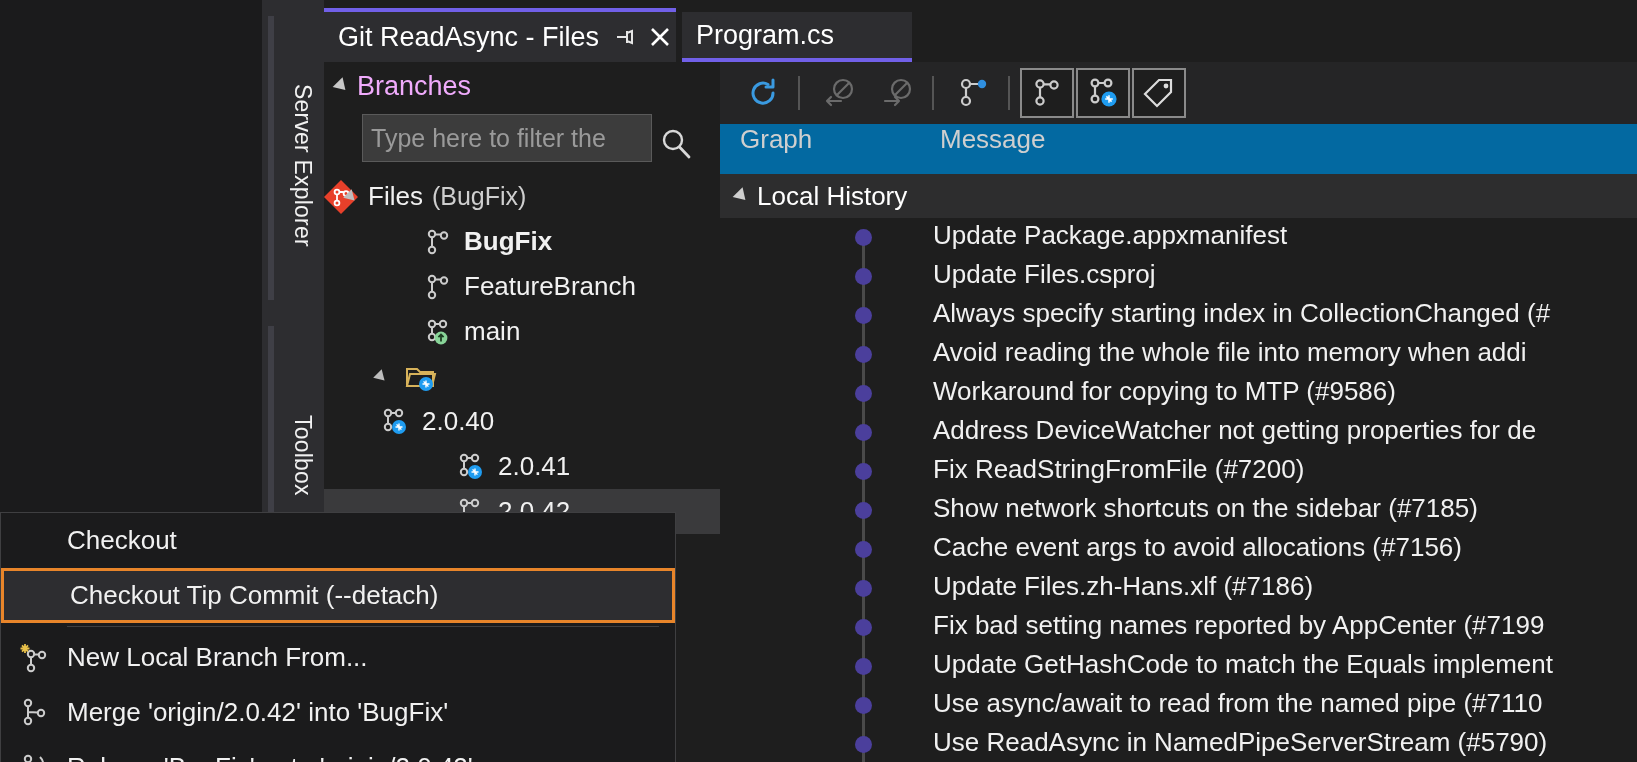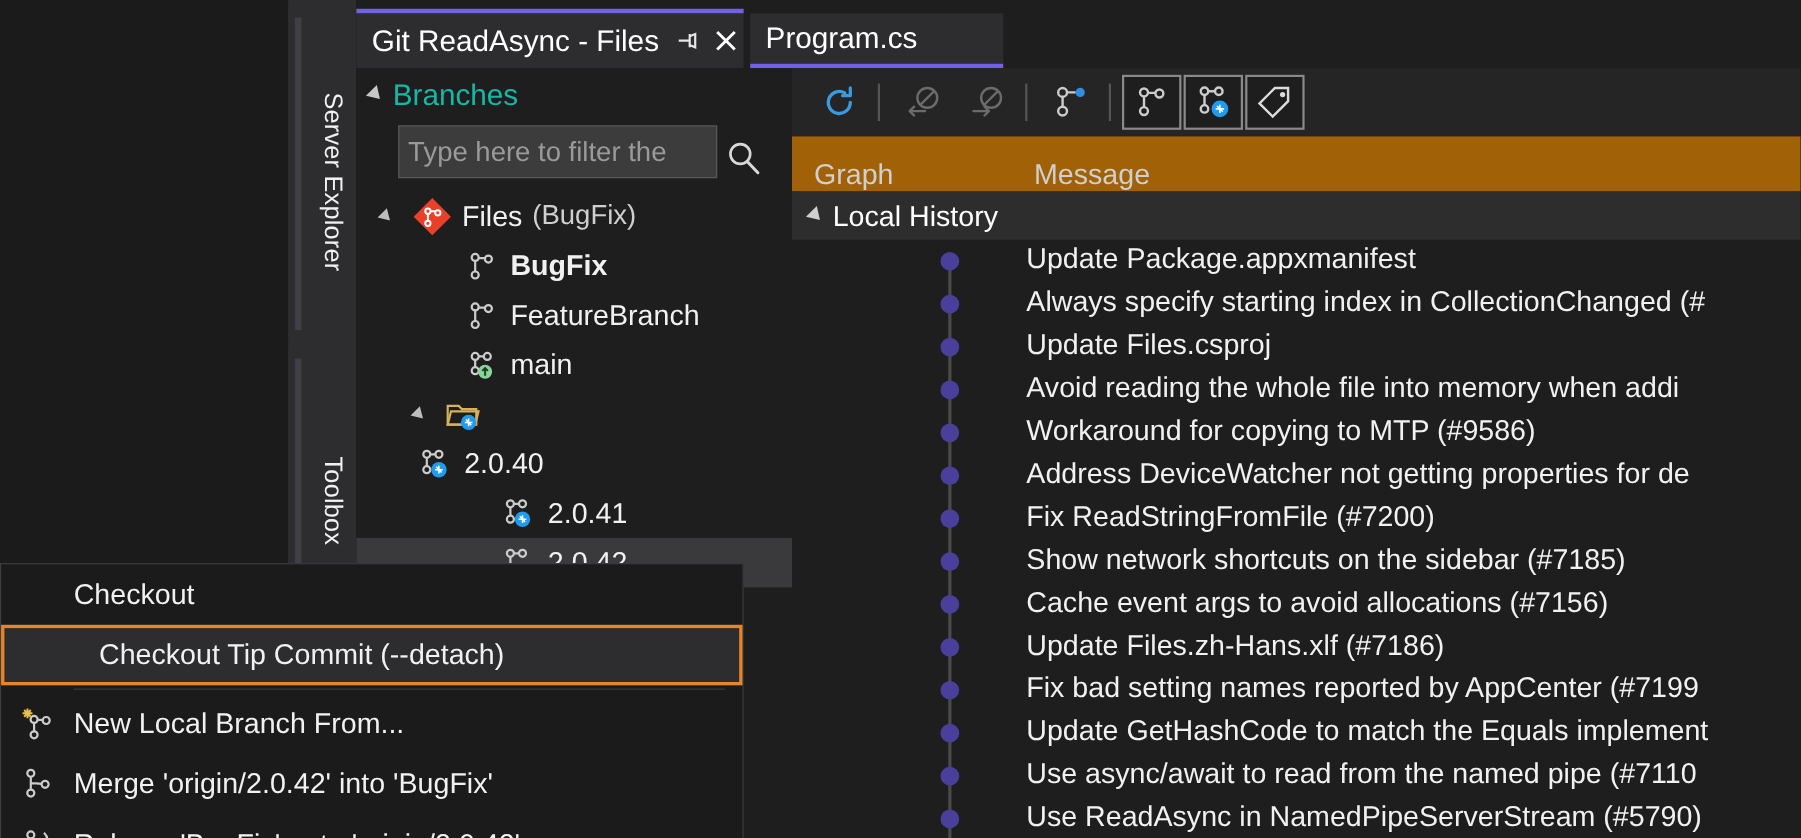--- a/index.html
+++ b/index.html
@@ -49,21 +49,21 @@
   }
 
   
   #branchpane{position:absolute;left:0;top:62px;width:396px;height:700px;background:#1e1e1e;}
   #branches-header{position:absolute;left:0;top:0;width:396px;height:48px;display:flex;align-items:center;}
   .tri{
     width:0;height:0;border-left:11px solid #c8c8c8;
     border-top:7px solid transparent;border-bottom:7px solid transparent;
     transform:rotate(45deg);margin-left:12px;margin-right:10px;
   }
-  #branches-header .hdr-label{font-size:27px;color:#14b8a6;}
+  #branches-header .hdr-label{font-size:27px;color:#f0abfc;}
 
   #filterbox{
     position:absolute;left:38px;top:52px;width:290px;height:48px;
     background:#3c3c3c;border:1px solid #5a5a5a;box-sizing:border-box;
     display:flex;align-items:center;
   }
   #filterbox input{
     width:100%;height:100%;background:transparent;border:none;outline:none;
     color:#c8c8c8;font-size:25px;font-family:inherit;padding:0 8px;
   }
@@ -86,21 +86,21 @@
   .tlabel.bold{font-weight:bold;}
   .tsub{font-size:25px;color:#cfcfcf;margin-left:9px;}
 
   
   #histpane{position:absolute;left:396px;top:62px;width:917px;height:700px;background:#1e1e1e;}
   #toolbar{position:absolute;left:0;top:0;width:917px;height:62px;background:#252526;display:flex;align-items:center;}
   .tb-btn{width:54px;height:50px;display:flex;align-items:center;justify-content:center;margin-left:4px;}
   .tb-btn.framed{border:2px solid #8a8a8a;box-sizing:border-box;background:#1e1e1e;margin-left:2px;}
   .tb-sep{width:2px;height:34px;background:#555;margin:0 8px;}
 
-  #colhdr{position:absolute;left:0;top:62px;width:917px;height:50px;background:#a16207;display:flex;align-items:flex-end;}
+  #colhdr{position:absolute;left:0;top:62px;width:917px;height:50px;background:#0369a1;display:flex;align-items:flex-start;}
   #colhdr .ch{font-size:26px;color:#cfcfcf;}
   #ch-graph{margin-left:20px;width:200px;}
   #grouprow{
     position:absolute;left:0;top:112px;width:917px;height:44px;background:#2d2d2e;
     display:flex;align-items:center;
   }
   #grouprow .tri-g{
     width:0;height:0;border-left:11px solid #cfcfcf;
     border-top:7px solid transparent;border-bottom:7px solid transparent;
     transform:rotate(45deg);margin-left:16px;margin-right:10px;
@@ -121,21 +121,21 @@
     position:absolute;left:0;top:512px;width:676px;
     background:#1b1b1c;border:1px solid #3f3f41;box-sizing:border-box;
     z-index:50;
   }
   .mitem{height:55px;display:flex;align-items:center;position:relative;box-sizing:border-box;}
   .mitem .micon{width:66px;display:flex;align-items:center;justify-content:center;flex:none;}
   .mitem .mlabel{font-size:26px;color:#f1f1f1;white-space:nowrap;}
   .mitem.focused{
     border:3px solid #e08game;
   }
-  .mitem.focused{border:3px solid #e8852a;background:#2d2d30;padding-left:20px;}
+  .mitem.focused{border:3px solid #e8852a;background:#2d2d30;}
   .msep{height:1px;background:#3f3f41;margin:3px 16px 3px 66px;}
   svg{display:block;}
 </style>
 </head>
 <body>
 
 <div id="left-strip">
   <div class="dark-fill"></div>
 </div>
 
@@ -183,21 +183,21 @@
     </div>
     <span id="search-icon">
       <svg width="40" height="40" viewBox="0 0 40 40">
         <circle cx="17" cy="16" r="9" stroke="#d8d8d8" stroke-width="2.4" fill="none"></circle>
         <path d="M23.5 23 L33 33" stroke="#d8d8d8" stroke-width="2.8" fill="none" stroke-linecap="round"></path>
       </svg>
     </span>
 
     <div id="tree">
 
-      <div class="trow" style="padding-left:52px;text-align:right;">
+      <div class="trow" style="text-align:right;">
         <span class="tri-s" style="position:absolute;left:22px;"></span>
         <span class="ico">
           <svg width="34" height="34" viewBox="0 0 34 34">
             <rect x="5" y="5" width="24" height="24" transform="rotate(45 17 17)" fill="#e8402a"></rect>
             <g stroke="#ffffff" stroke-width="1.8" fill="none">
               <circle cx="13" cy="12" r="2.4"></circle>
                 <circle cx="13" cy="23" r="2.4"></circle>
                 <circle cx="22" cy="13.5" r="2.4"></circle>
               <path d="M13 14.4 V20.6 M15.4 12 H19.6"></path>
             </g>
@@ -390,26 +390,26 @@
 
     <div id="commits">
       <div class="crow">
           <span class="cline"></span>
           <span class="cdot"></span>
           <span class="cmsg">Update Package.appxmanifest</span>
         </div>
       <div class="crow">
           <span class="cline"></span>
           <span class="cdot"></span>
+          <span class="cmsg">Update Files.csproj</span>
+        </div>
+      <div class="crow">
+          <span class="cline"></span>
+          <span class="cdot"></span>
           <span class="cmsg">Always specify starting index in CollectionChanged (#</span>
-        </div>
-      <div class="crow">
-          <span class="cline"></span>
-          <span class="cdot"></span>
-          <span class="cmsg">Update Files.csproj</span>
         </div>
       <div class="crow">
           <span class="cline"></span>
           <span class="cdot"></span>
           <span class="cmsg">Avoid reading the whole file into memory when addi</span>
         </div>
       <div class="crow">
           <span class="cline"></span>
           <span class="cdot"></span>
           <span class="cmsg">Workaround for copying to MTP (#9586)</span>

